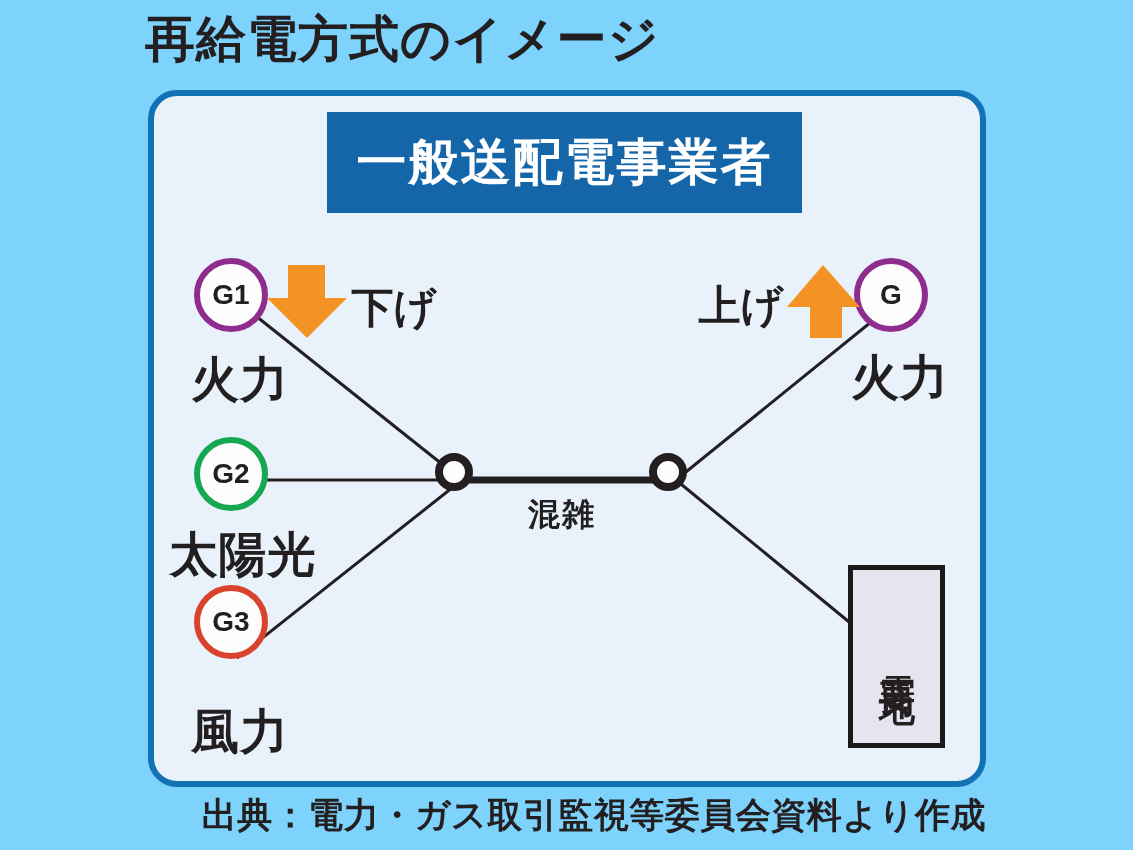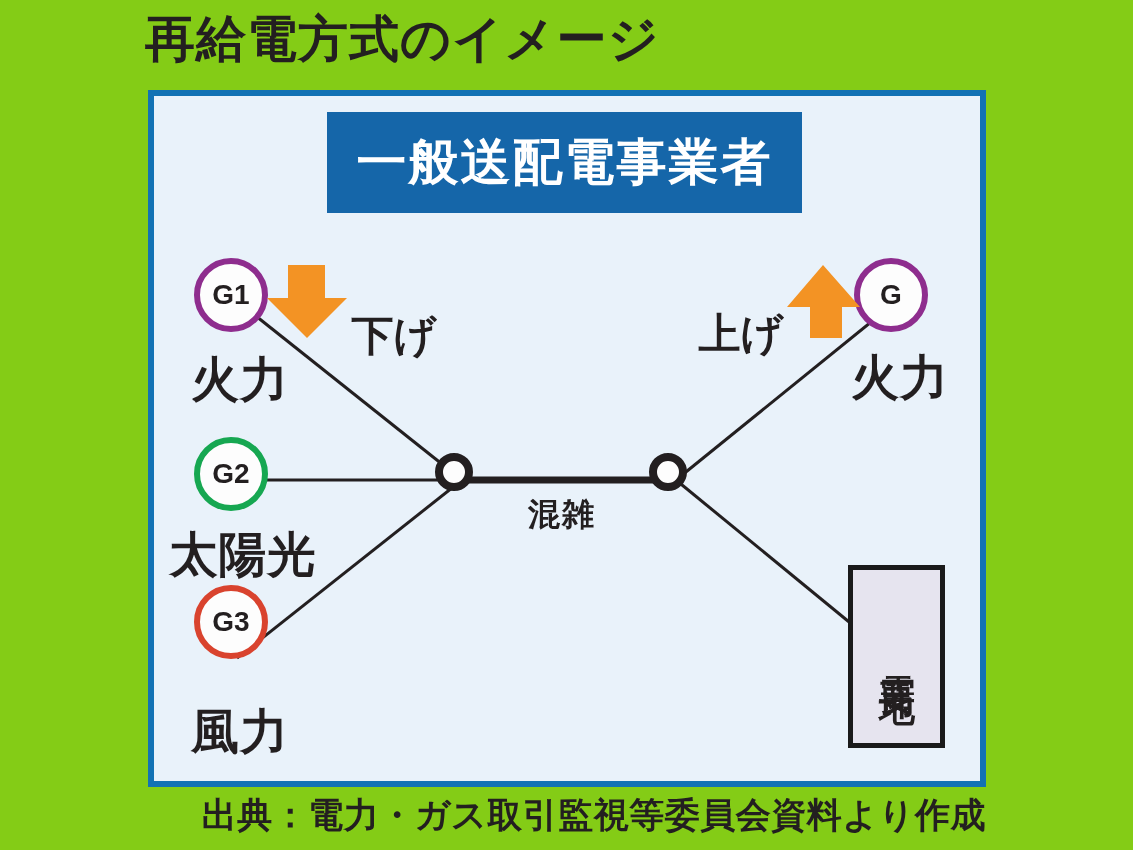--- a/index.html
+++ b/index.html
@@ -6,21 +6,21 @@
   html, body { background: #ffffff; }
   body {
     font-family: "Liberation Sans", "DejaVu Sans", sans-serif;
     font-weight: bold;
     color: #231f20;
   }
   .canvas {
     position: relative;
     width: 1133px;
     height: 850px;
-    background: #84cc16;
+    background: #7dd3fc;
     overflow: hidden;
   }
   .title {
     position: absolute;
     left: 145px;
     top: 6px;
     font-size: 50px;
     letter-spacing: 1px;
     color: #231f20;
     white-space: nowrap;
@@ -84,21 +84,20 @@
     font-size: 48px;
     letter-spacing: 1px;
     white-space: nowrap;
   }
   .action-label {
     position: absolute;
     width: 140px;
     text-align: center;
     font-size: 42px;
     white-space: nowrap;
-    margin-top: 28px;
   }
   .congestion-label {
     position: absolute;
     left: 308px;
     top: 397px;
     width: 200px;
     text-align: center;
     font-size: 32px;
     letter-spacing: 2px;
   }
@@ -133,21 +132,21 @@
   }
   line { stroke: #231f20; }
 </style>
 </head>
 <body>
 
 <div class="canvas">
 
   <div class="title">再給電方式のイメージ</div>
 
-  <div class="panel" style="border-color: rgb(18, 114, 180);">
+  <div class="panel" style="border-color: rgb(18, 114, 180); border-radius: 29px;">
 
     <svg class="layer" viewBox="0 0 826 685">
       <line x1="83" y1="205" x2="308" y2="384" stroke-width="3"></line>
       <line x1="83" y1="384" x2="308" y2="384" stroke-width="3"></line>
       <line x1="83" y1="562" x2="308" y2="384" stroke-width="3"></line>
       <line x1="308" y1="384" x2="522" y2="384" stroke-width="7"></line>
       <line x1="522" y1="384" x2="743" y2="205" stroke-width="3"></line>
       <line x1="522" y1="384" x2="700" y2="530" stroke-width="3"></line>
     </svg>
 

